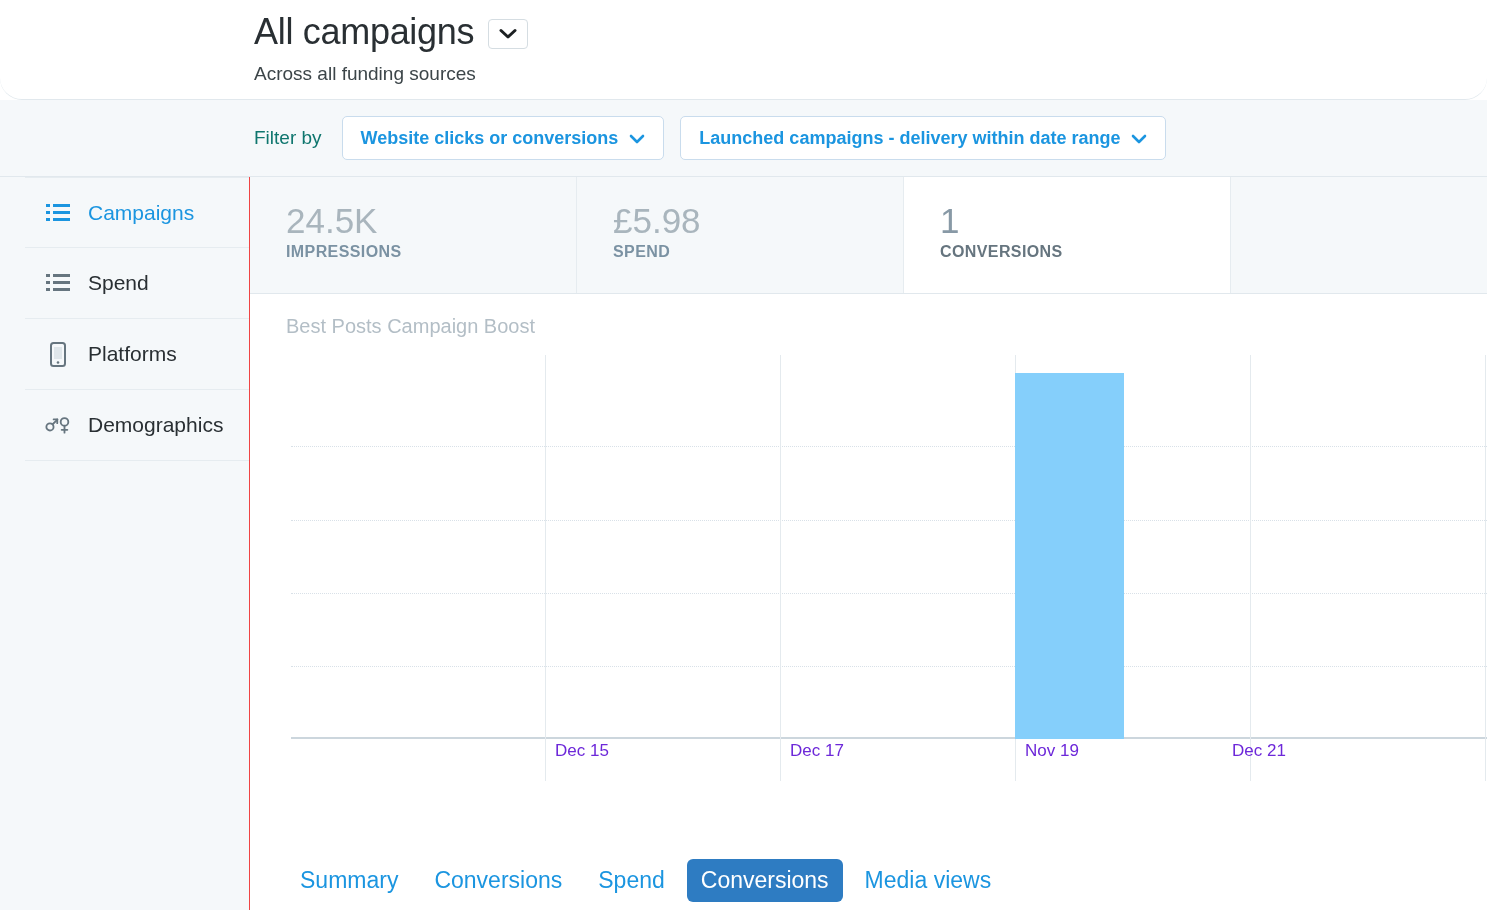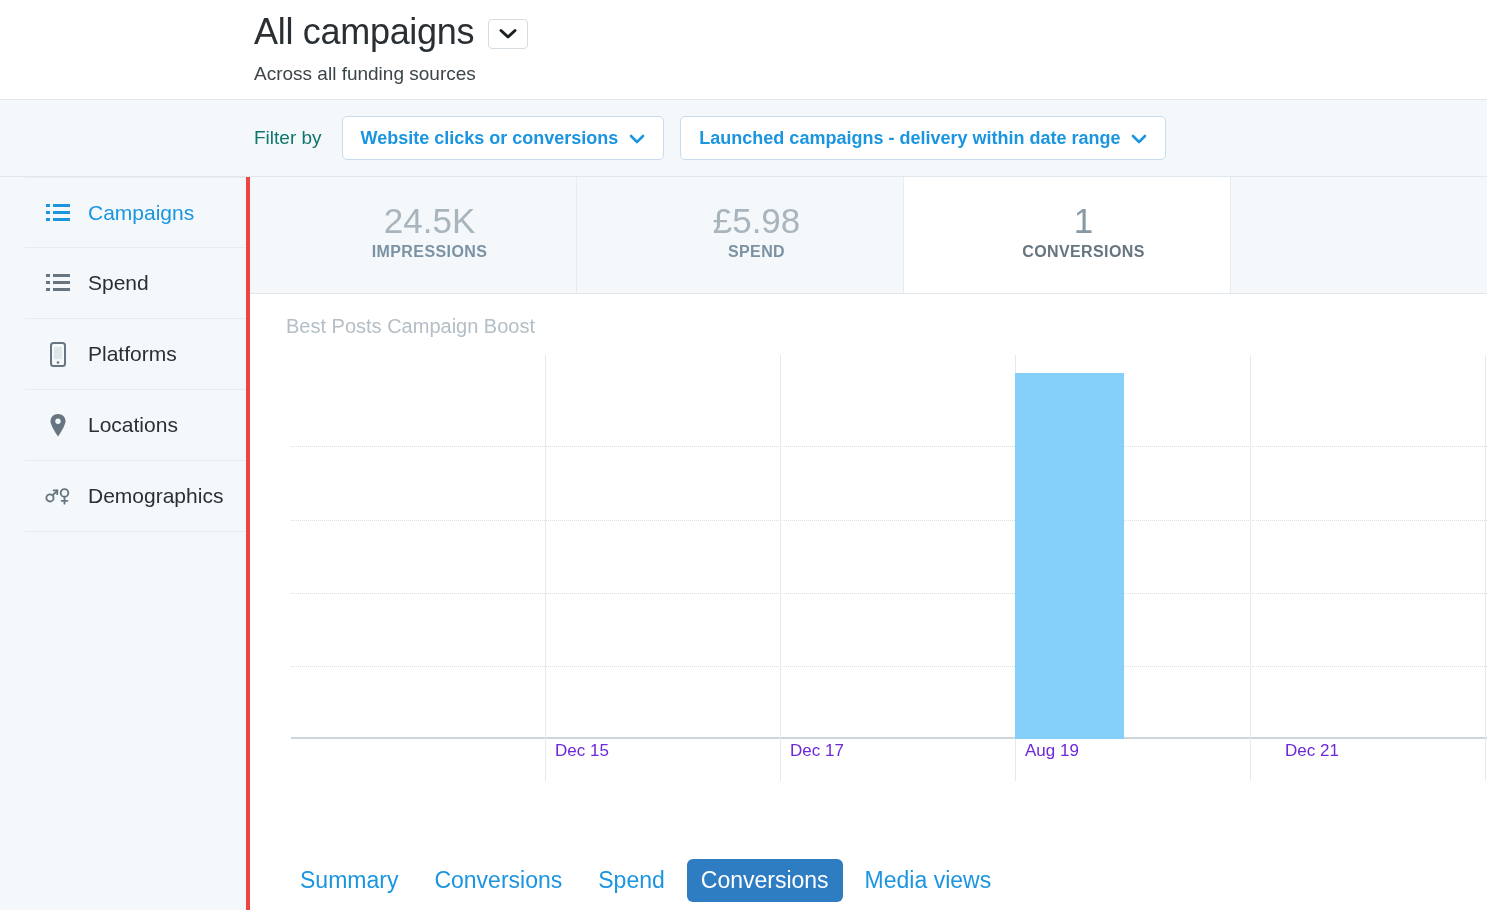--- a/index.html
+++ b/index.html
@@ -12,20 +12,21 @@
     position:relative;
   }
 
   
   #header{
     height:100px;
     box-sizing:border-box;
     background:#ffffff;
     border-bottom:1px solid #e1e8ed;
     position:relative;
+    border-radius:22px;
   }
   #title-row{
     position:absolute;left:254px;top:10px;
     display:flex;align-items:center;gap:14px;
   }
   #page-title{
     font-size:36px;font-weight:400;color:#292f33;
     line-height:44px;letter-spacing:-0.3px;
   }
   #title-dropdown{
@@ -70,21 +71,21 @@
   #body{
     display:flex;
     height:733px;
   }
 
   
   #sidebar{
     width:250px;
     box-sizing:border-box;
     background:#f5f8fa;
-    border-right:4px solid #ef4444;
+    border-right:1px solid #ef4444;
     flex:0 0 250px;
     padding-top:0;
   }
   .nav-item{
     height:71px;
     box-sizing:border-box;
     margin-left:25px;
     border-bottom:1px solid #e6ecf0;
     display:flex;align-items:center;
     gap:17px;
@@ -120,21 +121,20 @@
     background:#f5f8fa;
     border-bottom:1px solid #e1e8ed;
   }
   .stat{
     box-sizing:border-box;
     width:327px;
     border-right:1px solid #e6ecf0;
     padding:24px 3px 0 36px;
     background:#f5f8fa;
     cursor:pointer;
-    text-align:center;
   }
   .stat.selected{background:#ffffff;}
   .stat .num{
     font-size:35px;color:#a9b5bd;font-weight:400;line-height:40px;
   }
   .stat .lbl{
     font-size:16px;color:#7b92a3;font-weight:bold;letter-spacing:0.4px;margin-top:2px;
   }
   .stat.selected .num{color:#8899a6;}
   .stat.selected .lbl{color:#66757f;}
@@ -268,29 +268,20 @@
       <span class="nav-ico">
         <svg width="16" height="25" viewBox="0 0 16 25">
           <rect x="1" y="1" width="14" height="23" rx="2.5" fill="none" stroke="#66757f" stroke-width="2"></rect>
           <rect x="4" y="5" width="8" height="12" fill="#dfe6ea"></rect>
           <circle cx="8" cy="20.5" r="1.3" fill="#66757f"></circle>
         </svg>
       </span>
       <span class="nav-label">Platforms</span>
     </div>
 
-    <div class="nav-item">
-      <span class="nav-ico">
-        <svg width="18" height="25" viewBox="0 0 18 25">
-          <path d="M9 1 C4.6 1 1.5 4.2 1.5 8.3 C1.5 13 9 23.5 9 23.5 C9 23.5 16.5 13 16.5 8.3 C16.5 4.2 13.4 1 9 1 Z" fill="#66757f"></path>
-          <circle cx="9" cy="8.2" r="2.7" fill="#f5f8fa"></circle>
-        </svg>
-      </span>
-      <span class="nav-label">Locations</span>
-    </div>
 
     <div class="nav-item">
       <span class="nav-ico">
         <svg width="34" height="24" viewBox="0 0 34 24">
           <circle cx="6.5" cy="14.5" r="4.7" fill="none" stroke="#66757f" stroke-width="2.4"></circle>
           <line x1="10" y1="11" x2="15.5" y2="5.5" stroke="#66757f" stroke-width="2.4" stroke-linecap="round"></line>
           <line x1="11.3" y1="4.7" x2="16.2" y2="4.7" stroke="#66757f" stroke-width="2.4" stroke-linecap="round"></line>
           <line x1="16" y1="4.7" x2="16" y2="9.6" stroke="#66757f" stroke-width="2.4" stroke-linecap="round"></line>
           <circle cx="25.5" cy="8" r="5" fill="none" stroke="#66757f" stroke-width="2.4"></circle>
           <line x1="25.5" y1="13.2" x2="25.5" y2="22" stroke="#66757f" stroke-width="2.4" stroke-linecap="round"></line>
@@ -338,23 +329,23 @@
           <div class="bar" style="left: 724px; width: 109px; height: 365.714px; background: rgb(133, 207, 251);"></div>
         </div>
 
       <div id="xaxis">
 
       <div class="xtickline" style="left: 254px;"></div>
           <div class="xtick" style="left: 264px;">Dec 15</div>
           <div class="xtickline" style="left: 489px;"></div>
           <div class="xtick" style="left: 499px;">Dec 17</div>
           <div class="xtickline" style="left: 724px;"></div>
-          <div class="xtick" style="left: 734px;">Aug 19</div>
+          <div class="xtick" style="left: 734px;">Nov 19</div>
           <div class="xtickline" style="left: 959px;"></div>
-          <div class="xtick" style="left: 994px;">Dec 21</div>
+          <div class="xtick" style="left: 941px;">Dec 21</div>
           <div class="xtickline" style="left: 1194px;"></div>
         </div>
 
       <div id="tabs">
         <div class="tab">Summary</div>
         <div class="tab">Conversions</div>
         <div class="tab">Spend</div>
         <div class="tab active">Conversions</div>
         <div class="tab">Media views</div>
       </div>

